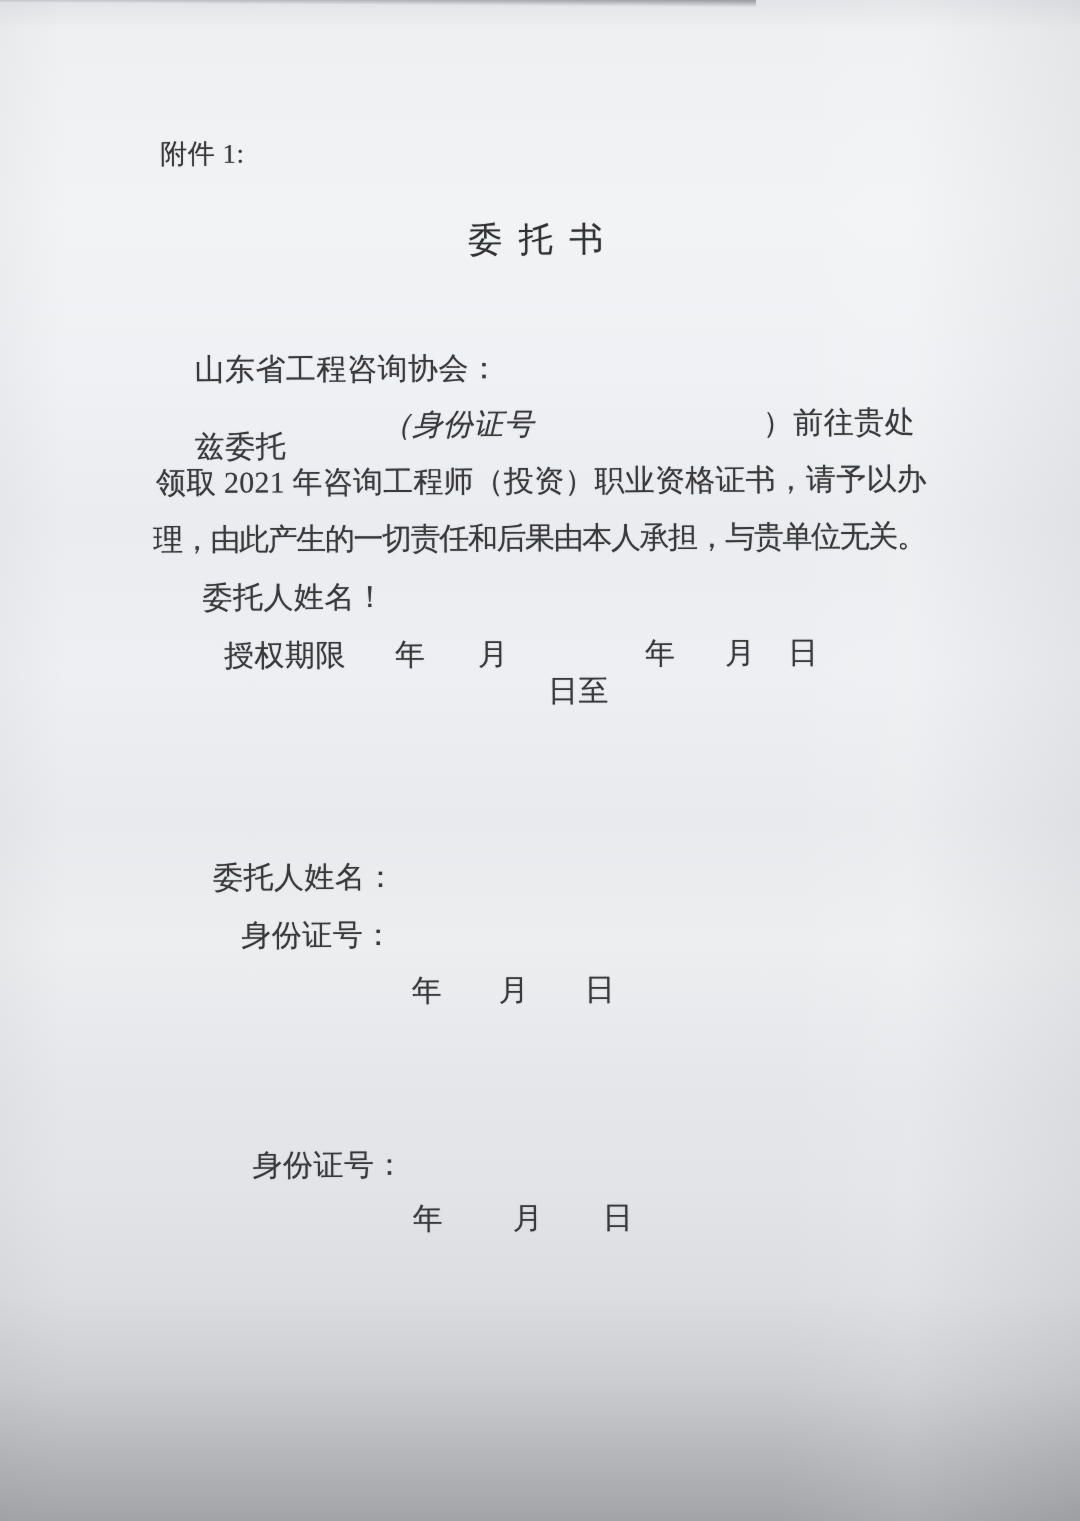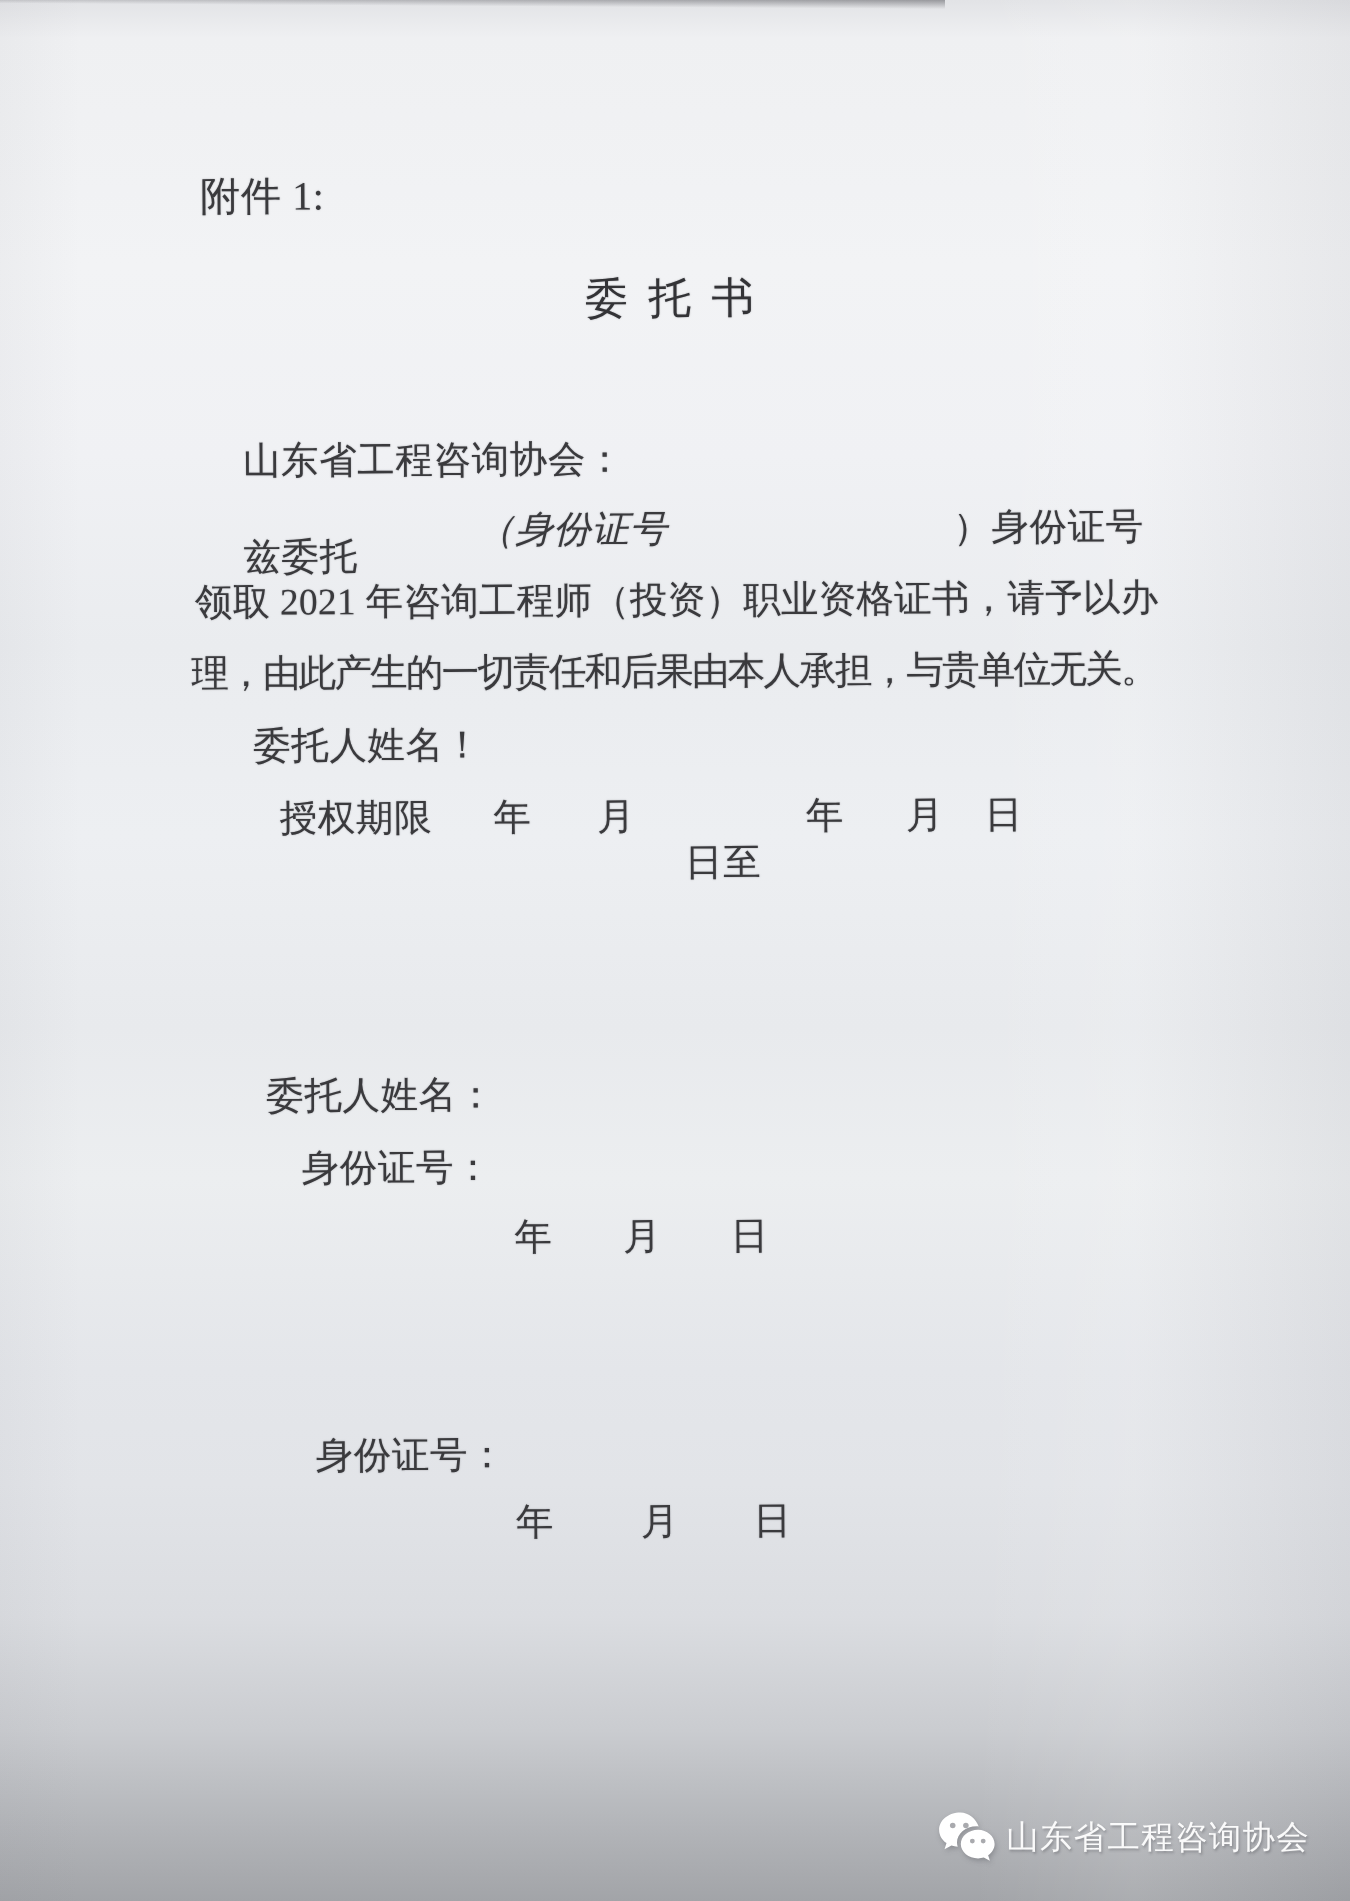--- a/index.html
+++ b/index.html
@@ -59,21 +59,21 @@
   }
   .txt {
     position: absolute;
     line-height: 1.15;
     white-space: nowrap;
     letter-spacing: 0.5px;
     font-size: 30px;
     color: #3a3a3d;
     text-shadow: 0 0 1.2px rgba(75,75,82,0.55);
   }
-  .attachment   { left: 163px; top: 137px; font-size: 32px; }
+  .attachment   { left: 163px; top: 137px; font-size: 27px; }
   .doc-title    { left: 0; right: 0; top: 220px; text-align: center;
                   font-size: 34px; letter-spacing: 4px; color: #333336; }
   .salutation   { left: 196px; top: 351px; }
   .entrust-prefix { left: 196px; top: 428px; }
   .entrust-id     { left: 383px; top: 407px; font-style: italic; }
   .entrust-suffix { left: 764px; top: 407px; }
   .body1        { left: 157px; top: 464px; letter-spacing: 0.2px; }
   .body2        { left: 154px; top: 521px; letter-spacing: -1.4px; }
   .declaration  { left: 203px; top: 579px; }
   .auth-label   { left: 224px; top: 637px; }
@@ -120,21 +120,21 @@
   <div class="content">
 
     <div class="txt attachment">附件 1:</div>
 
     <div class="txt doc-title">委 托 书</div>
 
     <div class="txt salutation">山东省工程咨询协会：</div>
 
     <div class="txt entrust-prefix">兹委托</div>
     <div class="txt entrust-id">（身份证号</div>
-    <div class="txt entrust-suffix">）身份证号</div>
+    <div class="txt entrust-suffix">）前往贵处</div>
 
     <div class="txt body1">领取 2021 年咨询工程师（投资）职业资格证书，请予以办</div>
     <div class="txt body2">理，由此产生的一切责任和后果由本人承担，与贵单位无关。</div>
 
     <div class="txt declaration">委托人姓名！</div>
 
     <div class="txt auth-label">授权期限</div>
     <div class="txt auth-y1">年</div>
     <div class="txt auth-m1">月</div>
     <div class="txt auth-d1">日至</div>
@@ -147,28 +147,13 @@
     <div class="txt p-year">年</div>
     <div class="txt p-month">月</div>
     <div class="txt p-day">日</div>
 
     <div class="txt a-id">身份证号：</div>
     <div class="txt a-year">年</div>
     <div class="txt a-month">月</div>
     <div class="txt a-day">日</div>
   </div>
 
-  <div class="watermark">
-    <svg class="wm-icon" viewBox="0 0 52 44" xmlns="http://www.w3.org/2000/svg" aria-hidden="true">
-      <g fill="#ffffff">
-        <path d="M19.8 1.5C9.6 1.5 1.4 8.2 1.4 16.5c0 4.6 2.5 8.7 6.4 11.4l-1.7 5.3 6-3.1c1.7.5 3.5.8 5.4.9-.4-1.1-.6-2.3-.6-3.5 0-7.8 7.6-14.1 17-14.1.6 0 1.2 0 1.8.1C33.5 7.4 27.3 1.5 19.8 1.5z"></path>
-        <path d="M35.2 16.4c-8.3 0-15 5.6-15 12.4 0 6.9 6.7 12.4 15 12.4 1.7 0 3.4-.2 4.9-.7l5.3 2.7-1.5-4.7c3.4-2.3 5.6-5.8 5.6-9.7 0-6.8-6.7-12.4-14.3-12.4z"></path>
-      </g>
-      <g fill="#a9aaae">
-        <circle cx="13.2" cy="12.6" r="2.4"></circle>
-        <circle cx="24.6" cy="12.6" r="2.4"></circle>
-        <circle cx="30.2" cy="26.2" r="2.1"></circle>
-        <circle cx="39.6" cy="26.2" r="2.1"></circle>
-      </g>
-    </svg>
-    <span class="wm-text">山东省工程咨询协会</span>
-  </div>
 </div>
 
 </body></html>

